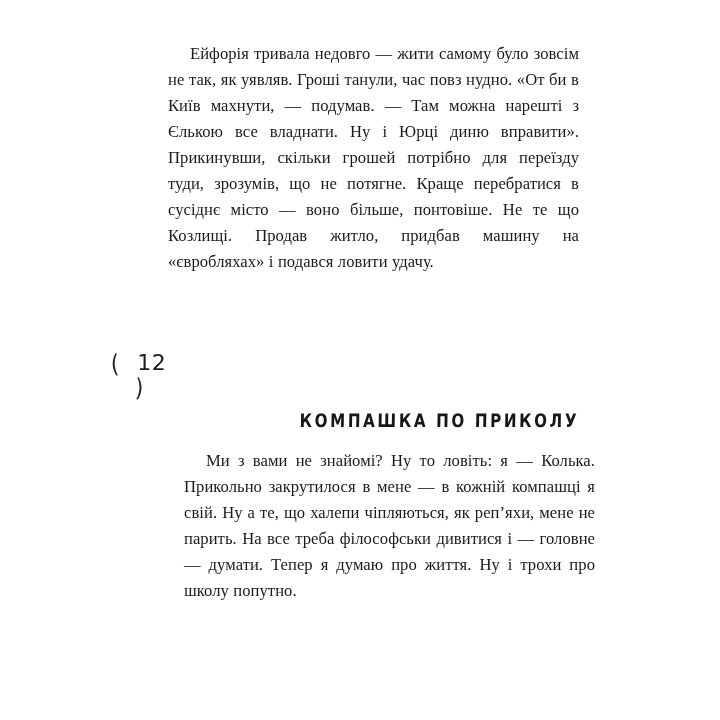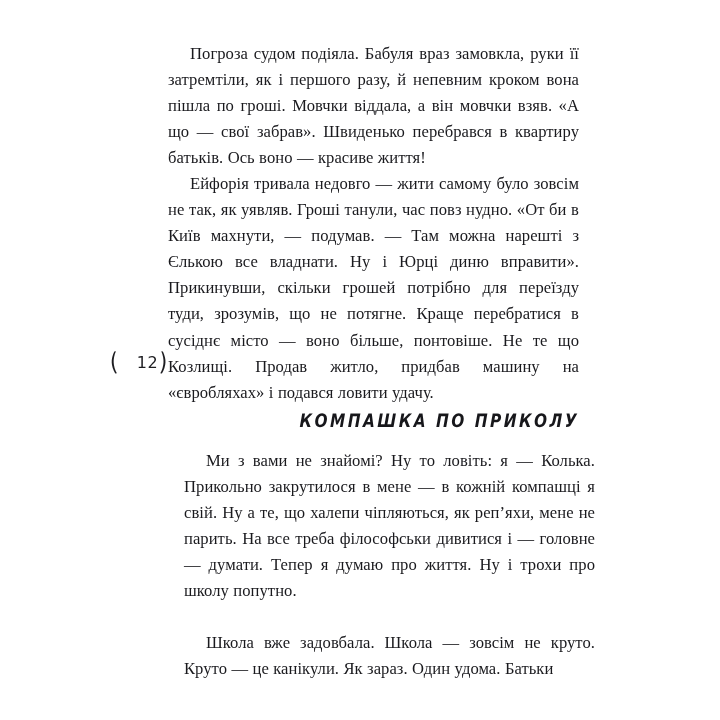--- a/index.html
+++ b/index.html
@@ -53,21 +53,20 @@
     transform: scaleY(1.22) skewX(-1.2deg);
     transform-origin: right bottom;
   }
 
   .heading-block {
     position: absolute;
     left: 168px;
     top: 414px;
     width: 411px;
     height: 28px;
-    font-style: italic;
   }
 
   
   .page-number {
     position: absolute;
     left: 110px;
     top: 350px;
     width: 58px;
     text-align: center;
     font-family: "DejaVu Sans", sans-serif;
@@ -78,45 +77,43 @@
   .page-number .paren {
     display: inline-block;
     font-size: 21px;
     transform: scaleY(1.15);
     vertical-align: -1px;
   }
   .page-number .paren-left  { transform: scaleY(1.18) rotate(-3deg); }
   .page-number .paren-right { transform: scaleY(1.18) rotate(3deg); }
   .page-number .digits {
     display: inline-block;
-    font-size: 16px;
+    font-size: 22px;
     letter-spacing: 0.5px;
     padding: 0 1px;
     margin-left: 17px;
   }
 
   .block-upper { position: absolute; left: 168px; top: 41px; width: 411px; }
   .block-lower { position: absolute; left: 184px; top: 448px; width: 411px; }
 </style>
 </head>
 <body>
 
 <div class="page">
 
   <div class="block-upper">
-    <p class="para">Погроза судом подіяла. Бабуля враз замовкла, руки її затремтіли, як і першого разу, й непевним кроком вона пішла по гроші. Мовчки віддала, а він мовчки взяв. «А що — свої забрав». Швиденько перебрався в квартиру батьків. Ось воно — красиве життя!</p>
     <p class="para">Ейфорія тривала недовго — жити самому було зовсім не так, як уявляв. Гроші танули, час повз нудно. «От би в Київ махнути, — подумав. — Там можна нарешті з Єлькою все владнати. Ну і Юрці диню вправити». Прикинувши, скільки грошей потрібно для переїзду туди, зрозумів, що не потягне. Краще перебратися в сусіднє місто — воно більше, понтовіше. Не те що Козлищі. Продав житло, придбав машину на «євробляхах» і подався ловити удачу.</p>
   </div>
 
   <div class="page-number">
     <span class="paren paren-left">(</span><span class="digits">12</span><span class="paren paren-right">)</span>
   </div>
 
   <div class="heading-block">
     <h2 class="chapter-heading">КОМПАШКА ПО ПРИКОЛУ</h2>
   </div>
 
   <div class="block-lower">
     <p class="para">Ми з вами не знайомі? Ну то ловіть: я — Колька. Прикольно закрутилося в мене — в кожній компашці я свій. Ну а те, що халепи чіпляються, як реп’яхи, мене не парить. На все треба філософськи дивитися і — головне — думати.  Тепер я думаю про життя. Ну і трохи про школу попутно.</p>
-    <p class="para spaced-before">Школа вже задовбала. Школа — зовсім не круто. Круто — це канікули. Як зараз. Один удома. Батьки</p>
   </div>
 
 </div>
 
 </body></html>

